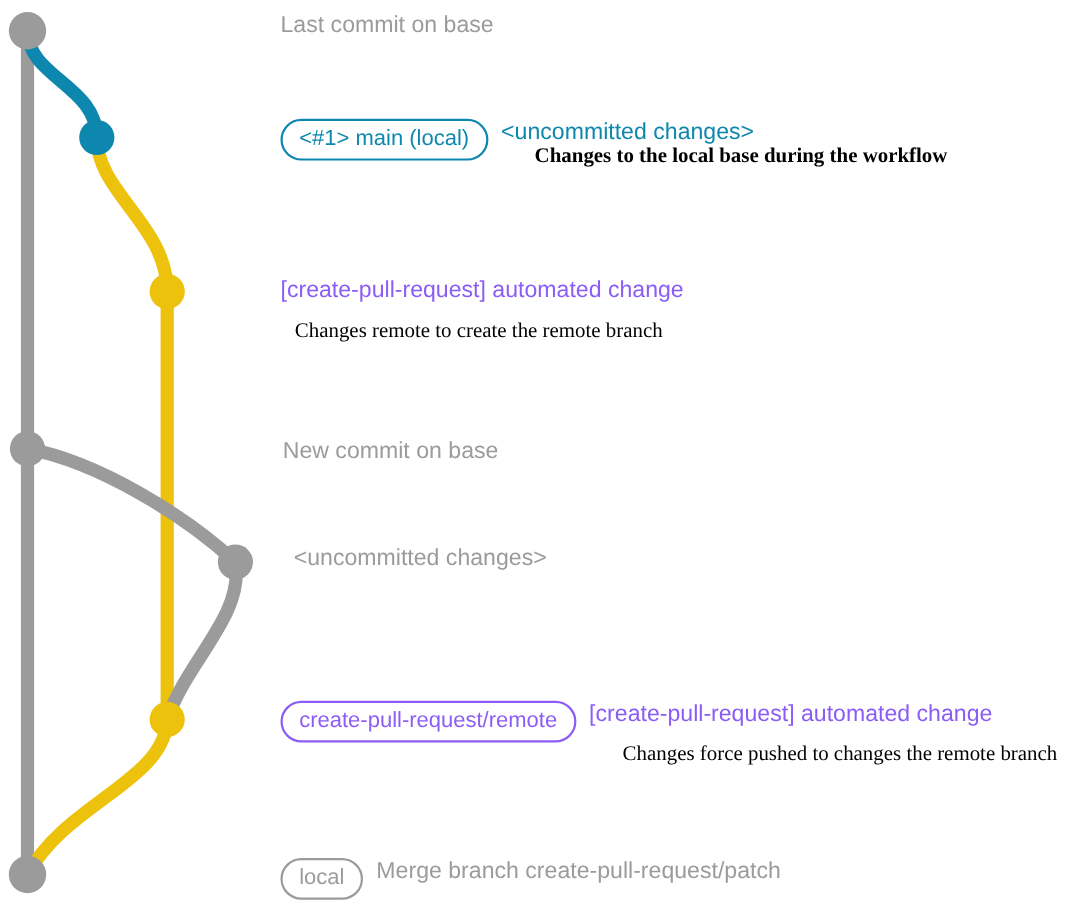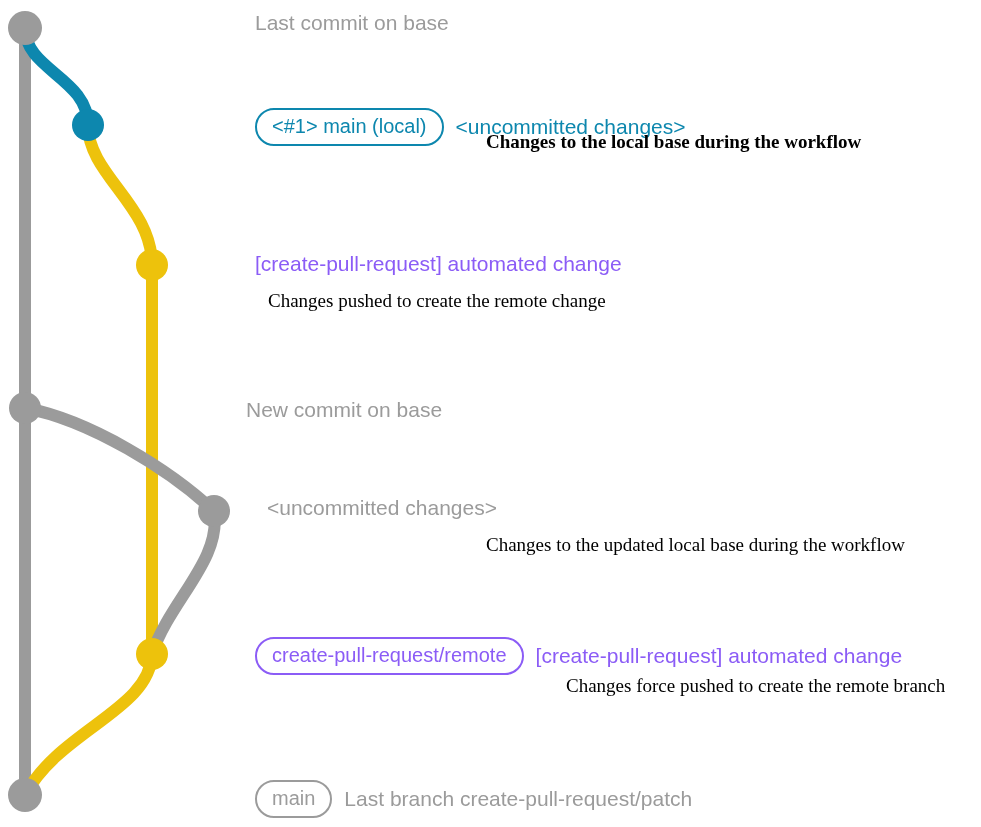--- a/index.html
+++ b/index.html
@@ -33,21 +33,20 @@
   }
 
   .row {
     position: absolute;
     display: flex;
     align-items: flex-start;
   }
 
   .headline {
     display: flex;
-    align-items: center;
     white-space: nowrap;
   }
 
   .badge {
     display: inline-block;
     border: 2px solid currentColor;
     border-radius: 19px;
     padding: 4px 15px 6px 15px;
     font-size: 20px;
     line-height: 24px;
@@ -118,43 +117,42 @@
       <span class="subject c-blue">&lt;uncommitted changes&gt;</span>
     </div>
   </div>
   <div class="desc" style="left:486px; top:131px;font-weight:bold;">Changes to the local base during the workflow</div>
 
   <div class="row" style="left:255px; top:252px;">
     <div class="headline">
       <span class="subject no-badge c-yellow">[create-pull-request] automated change</span>
     </div>
   </div>
-  <div class="desc" style="left:268px; top:290px;">Changes pushed to create the remote change</div>
+  <div class="desc" style="left:268px; top:290px;">Changes remote to create the remote branch</div>
 
-  <div class="row" style="left:246px; top:398px;">
+  <div class="row" style="left:257px; top:398px;">
     <div class="headline">
       <span class="subject no-badge c-gray">New commit on base</span>
     </div>
   </div>
 
   <div class="row" style="left:255px; top:496px;">
     <div class="headline">
       <span class="subject c-gray">&lt;uncommitted changes&gt;</span>
     </div>
   </div>
-  <div class="desc" style="left:486px; top:534px;">Changes to the updated local base during the workflow</div>
 
   <div class="row" style="left:255px; top:637px;">
     <div class="headline">
       <span class="badge c-yellow">create-pull-request/remote</span>
       <span class="subject c-yellow">[create-pull-request] automated change</span>
     </div>
   </div>
-  <div class="desc" style="left:566px; top:675px;">Changes force pushed to create the remote branch</div>
+  <div class="desc" style="left:566px; top:675px;">Changes force pushed to changes the remote branch</div>
 
   <div class="row" style="left:255px; top:780px;">
     <div class="headline">
-      <span class="badge c-gray">main</span>
-      <span class="subject c-gray">Last branch create-pull-request/patch</span>
+      <span class="badge c-gray">local</span>
+      <span class="subject c-gray">Merge branch create-pull-request/patch</span>
     </div>
   </div>
 
 </div>
 
 </body></html>

